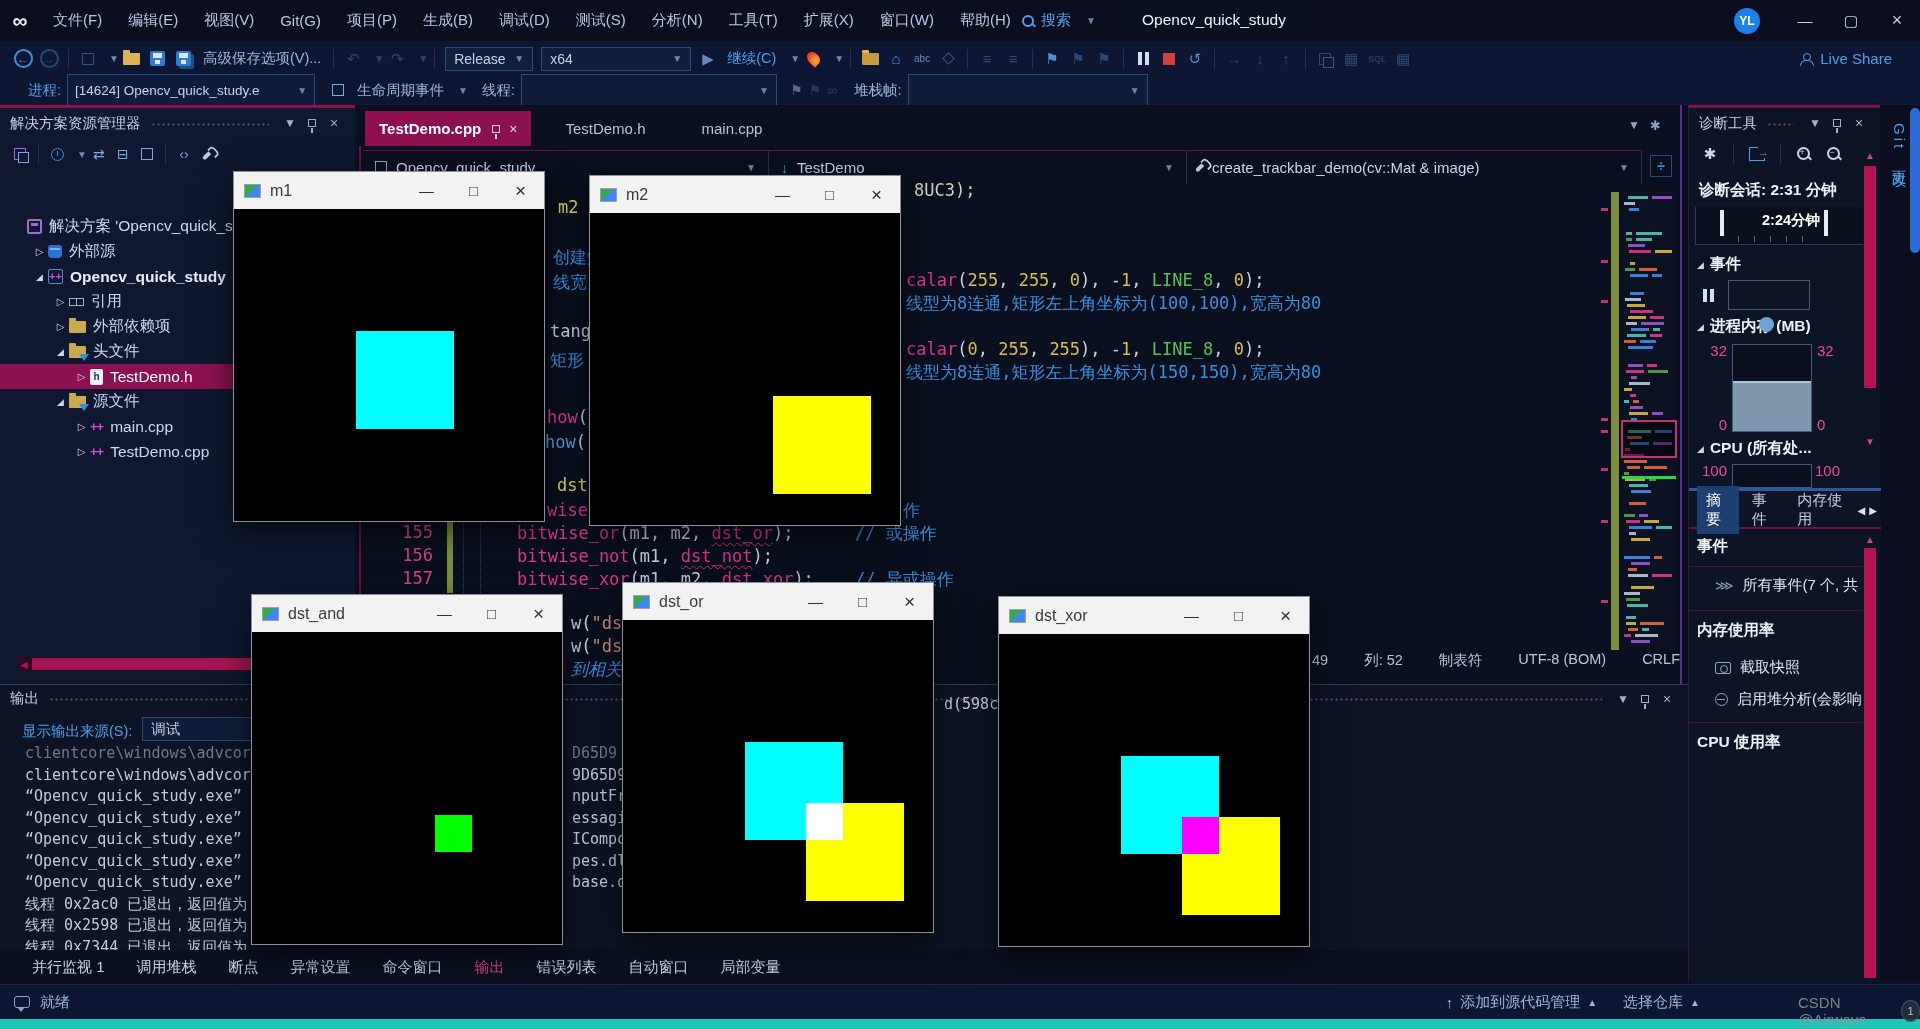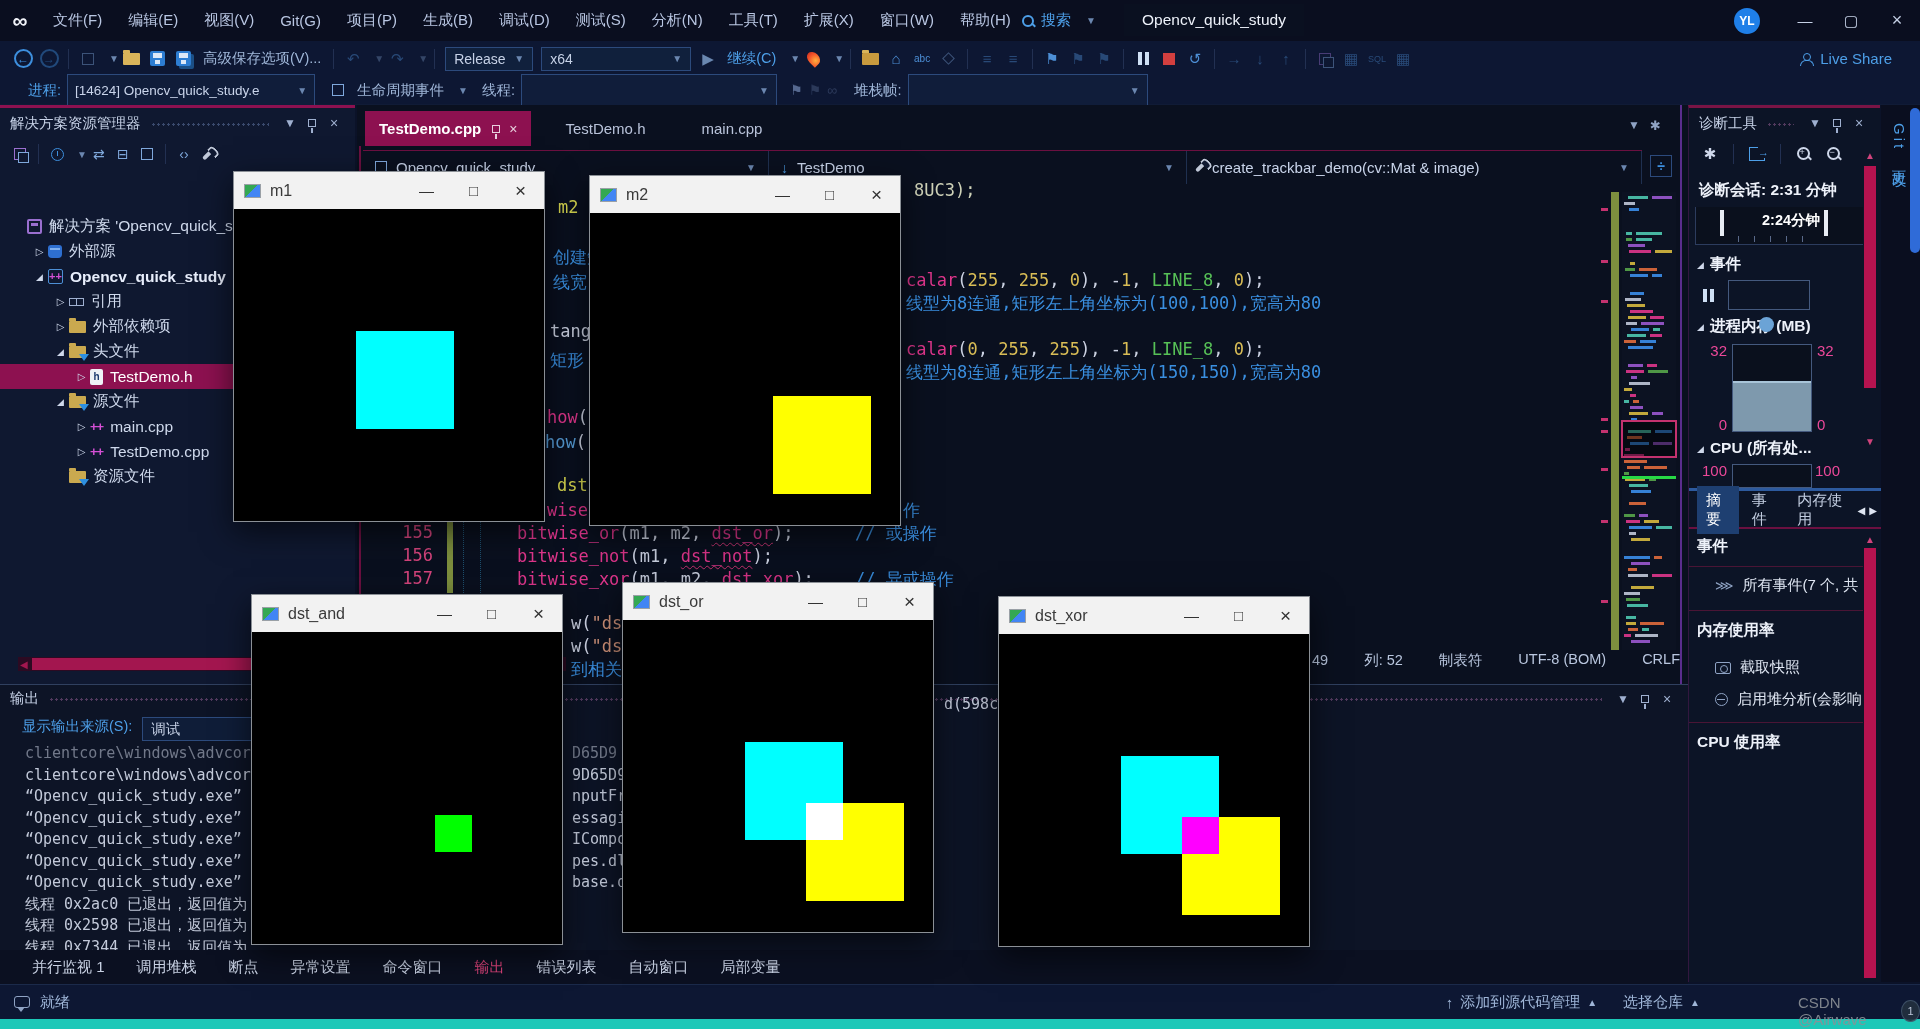--- a/index.html
+++ b/index.html
@@ -175,21 +175,21 @@
   .parr{position:absolute;left:1px;width:12px;text-align:center;color:#d0437c;font-size:10px;}
 
   
   #git-strip{position:absolute;left:1881px;top:105px;width:39px;height:877px;background:#0a0e1f;}
   #git-tab{position:absolute;left:8px;top:18px;writing-mode:vertical-rl;color:#4d9fe8;font-size:15px;letter-spacing:3px;}
   #git-bluebar{position:absolute;left:1910px;top:108px;width:10px;height:145px;background:#2f6bd8;border-radius:5px;}
 
   
   #output{position:absolute;left:0;top:684px;width:1688px;height:266px;background:#0d1426;border-top:1px solid #30405f;}
   #output .panel-head{height:27px;}
-  #out-src{position:absolute;left:22px;top:32px;display:flex;align-items:flex-start;gap:10px;}
+  #out-src{position:absolute;left:22px;top:32px;display:flex;align-items:flex-end;gap:10px;}
   #out-src .lbl{color:#4d9fe8;font-size:14.5px;}
   #out-combo{width:172px;height:24px;background:#0f1d38;border:1px solid #2c4a7c;display:flex;align-items:center;justify-content:space-between;
              padding:0 8px;font-size:14.5px;color:#c6d1e6;}
   .mini-lines{width:14px;height:11px;border-top:2px solid #55688f;border-bottom:2px solid #55688f;position:relative;margin-left:14px;opacity:.7;}
   .mini-lines::after{content:"";position:absolute;left:0;top:3px;width:10px;height:2px;background:#55688f;}
   #out-lines{position:absolute;left:25px;top:58px;font-family:"DejaVu Sans Mono","Liberation Mono",monospace;
              font-size:15px;line-height:21.5px;color:#c3cada;white-space:pre;}
   .ol-row{position:relative;height:21.5px;}
   .ol-right{position:absolute;left:547px;top:0;}
   .ol-cut{opacity:.55;}
@@ -448,27 +448,20 @@
         <div class="tree-row" style="padding-left: 73px;">
           <span class="arrow">▷</span>
           <span class="ic ic-filecpp">++</span>
           <span class="tree-label">main.cpp</span>
         </div>
         <div class="tree-row" style="padding-left: 73px;">
           <span class="arrow">▷</span>
           <span class="ic ic-filecpp">++</span>
           <span class="tree-label">TestDemo.cpp</span>
         </div>
-        <div class="tree-row" style="padding-left: 52px;">
-          <span class="arrow"></span>
-          <span class="ic ic-folder" style="position: relative;">
-            <span class="funnel"></span>
-          </span>
-          <span class="tree-label">资源文件</span>
-        </div>
       </div>
   </aside>
 
   <section id="editor"></section>
   <div id="editor-leftline"></div>
 
   <div id="tabs">
 
   <div class="etab active">
       <span>TestDemo.cpp</span>
@@ -521,21 +514,21 @@
       <div class="codefrag" style="left: 906px; top: 338px;"><span class="tk-typ">calar</span><span class="tk-pl">(</span><span class="tk-num">0</span><span class="tk-pl">, </span><span class="tk-num">255</span><span class="tk-pl">, </span><span class="tk-num">255</span><span class="tk-pl">), -</span><span class="tk-num">1</span><span class="tk-pl">, </span><span class="tk-mac">LINE_8</span><span class="tk-pl">, </span><span class="tk-num">0</span><span class="tk-pl">);</span></div>
       <div class="codefrag" style="left: 550px; top: 349px;"><span class="tk-com">矩形</span></div>
       <div class="codefrag" style="left: 906px; top: 361px;"><span class="tk-com">线型为8连通,矩形左上角坐标为(150,150),宽高为80</span></div>
       <div class="codefrag" style="left: 547px; top: 406px;"><span class="tk-fn">how</span><span class="tk-pl">(</span></div>
       <div class="codefrag" style="left: 545px; top: 431px;"><span class="tk-kw">how</span><span class="tk-pl">(</span></div>
       <div class="codefrag" style="left: 557px; top: 474px;"><span class="tk-var">dst</span></div>
       <div class="codefrag" style="left: 547px; top: 499px;"><span class="tk-fn">wise</span></div>
       <div class="codefrag" style="left: 903px; top: 499px;"><span class="tk-com">作</span></div>
       <div class="codefrag" style="left: 571px; top: 612px;"><span class="tk-pl">w(</span><span class="tk-str">"ds</span></div>
       <div class="codefrag" style="left: 571px; top: 635px;"><span class="tk-pl">w(</span><span class="tk-str">"ds</span></div>
-      <div class="codefrag" style="left: 571px; top: 658px;"><span class="tk-com">到相关</span></div>
+      <div class="codefrag" style="left: 571px; top: 658px; font-style: italic;"><span class="tk-com">到相关</span></div>
       <div class="lnum" style="left: 392px; top: 522px;">155</div>
       <div class="codefrag" style="left: 517px; top: 522px;"><span class="tk-fn">bitwise_or</span><span class="tk-pl">(m1, m2, </span><span class="tk-fnu">dst_or</span><span class="tk-pl">);</span></div>
       <div class="codefrag tk-com" style="left: 855px; top: 522px;">// 或操作</div>
       <div class="lnum" style="left: 392px; top: 545px;">156</div>
       <div class="codefrag" style="left: 517px; top: 545px;"><span class="tk-fn">bitwise_not</span><span class="tk-pl">(m1, </span><span class="tk-fnu">dst_not</span><span class="tk-pl">);</span></div>
       <div class="codefrag tk-com" style="left: 833px; top: 545px; margin-top: 34px;">// 非操作</div>
       <div class="lnum" style="left: 392px; top: 568px;">157</div>
       <div class="codefrag" style="left: 517px; top: 568px;"><span class="tk-fn">bitwise_xor</span><span class="tk-pl">(m1, m2, </span><span class="tk-fnu">dst_xor</span><span class="tk-pl">);</span></div>
       <div class="codefrag tk-com" style="left: 855px; top: 568px;">// 异或操作</div>
     </div>

